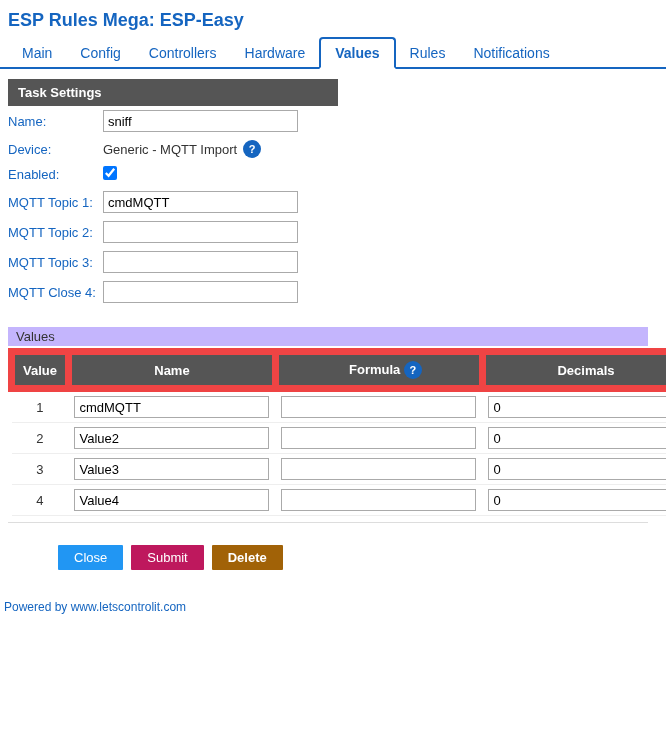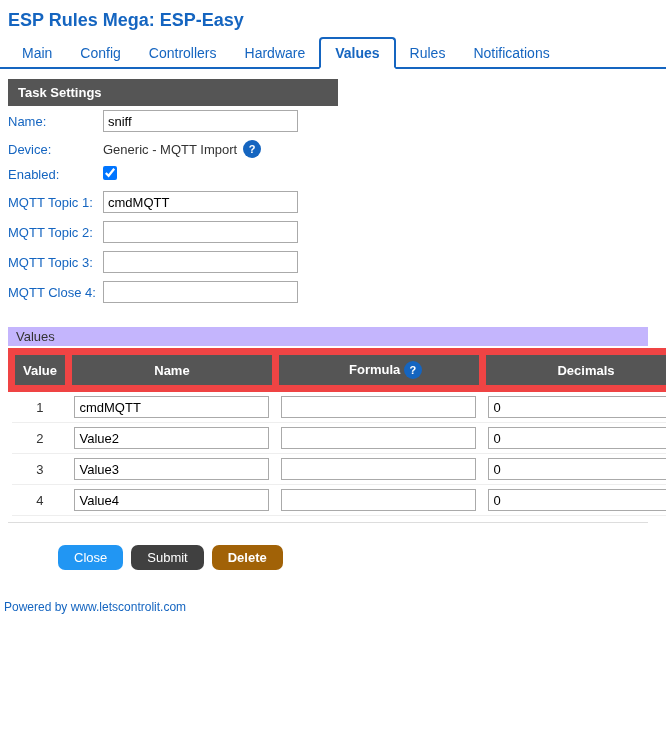--- a/index.html
+++ b/index.html
@@ -163,25 +163,25 @@
     .button-row {
       display: flex;
       gap: 8px;
       padding: 16px 0 10px 50px;
     }
     .btn {
       padding: 5px 16px;
       font-size: 13px;
       cursor: pointer;
       border: none;
-      border-radius: 7px;
+      border-radius: 1px;
       color: #fff;
     }
     .btn-close { background: #2196F3; }
-    .btn-submit { background: #404040; }
+    .btn-submit { background: #be185d; }
     .btn-delete { background: #a16207; font-weight: bold; }
 
     
     .footer {
       padding: 10px 4px;
       color: #1565c0;
       font-size: 12px;
     }
 
     .divider {

